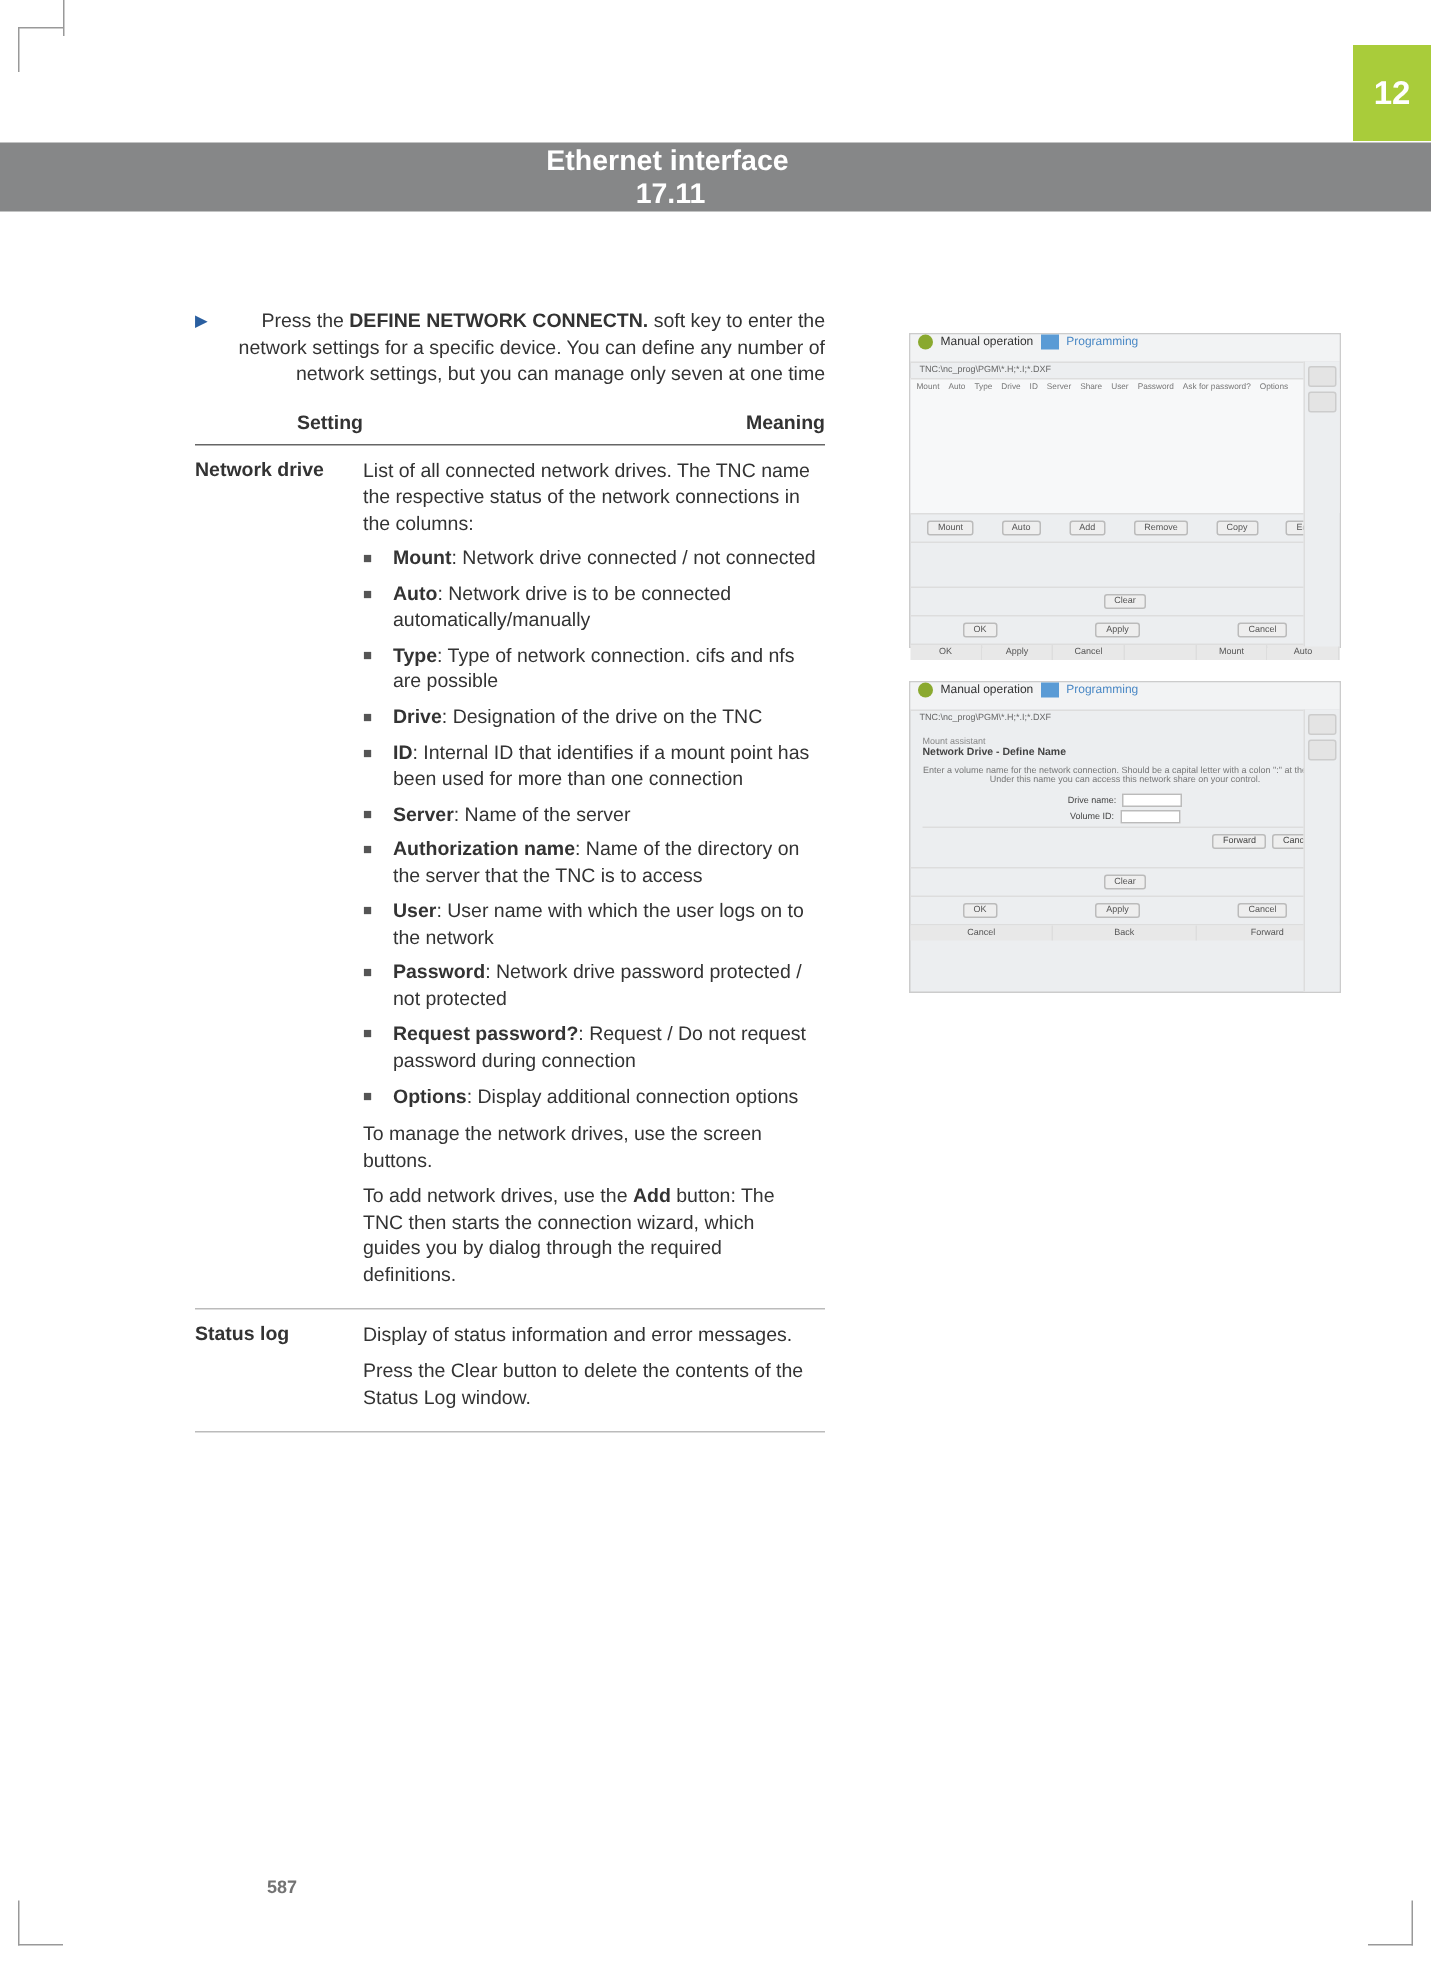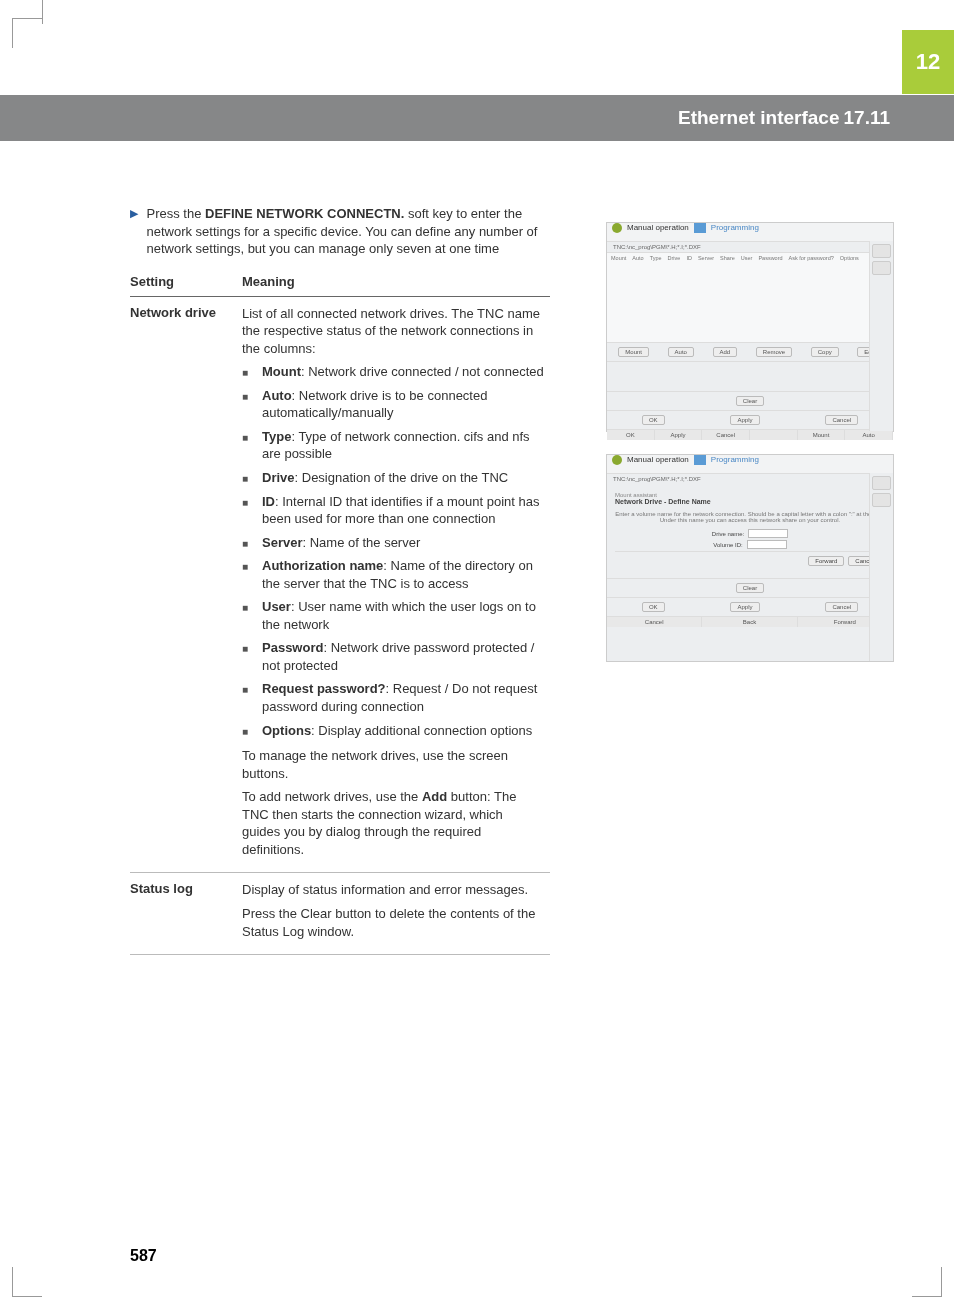--- a/index.html
+++ b/index.html
@@ -26,40 +26,41 @@
     font-weight: bold;
     display: flex; align-items: center; justify-content: center;
   }
   .header-band {
     position: absolute;
     top: 95px; left: 0; right: 0; height: 46px;
     background: #868788;
     display: flex; align-items: center; justify-content: flex-end;
     padding-right: 64px;
     color: #fff;
+    flex-direction: column;
   }
   .header-band .title { font-size: 19px; font-weight: bold; }
   .header-band .sec { font-size: 19px; font-weight: bold; margin-left: 4px;}
   .content {
     position: absolute;
     top: 205px;
     left: 130px;
     width: 420px;
     font-size: 13px;
     color: #333;
   }
   .content h4 { font-size: 13.5px; font-weight: bold; margin-bottom: 6px; color:#222;}
   .lead-row { display:flex; gap:8px; margin-bottom:10px; align-items:flex-start;}
   .lead-row .arrow { color:#2a5fa0; font-size:11px; margin-top:2px;}
-  .lead-row .txt { flex:1; line-height:1.35;}
+  .lead-row .txt { flex:1; line-height:1.35;text-align:right;}
   .lead-row .txt b { font-weight:bold;}
 
   table.settings { width:100%; border-collapse: collapse; font-size:13px;}
   table.settings th {
-    text-align:left; font-weight:bold; padding:6px 0 7px 0;
+    text-align:right; font-weight:bold; padding:6px 0 7px 0;
     border-bottom:1.5px solid #666;
   }
   table.settings td {
     vertical-align: top; padding:8px 6px 8px 0;
     border-bottom:1px solid #bbb;
   }
   table.settings td.col-setting { width:112px; font-weight:bold;}
   table.settings td.col-meaning p { margin-bottom:6px; line-height:1.35;}
   table.settings td.col-meaning ul { list-style:none; padding:0; margin:0 0 8px 0;}
   table.settings td.col-meaning li { display:flex; gap:10px; margin-bottom:6px; line-height:1.35;}
@@ -99,21 +100,21 @@
   .fig .wizard .wt { font-size:6px; color:#777; text-align:center; margin:6px 0;}
   .fig .wizard .wf { display:flex; gap:4px; align-items:center; justify-content:center; margin:2px 0; font-size:6px;}
   .fig .wizard .wf input { width:40px; font-size:6px; height:9px; border:1px solid #bbb;}
 
   .footer {
     position:absolute;
     bottom:50px; left:130px; right:60px;
     display:flex; justify-content:space-between; align-items:flex-end;
     font-size:11px; color:#555;
   }
-  .footer .pn { font-size:16px; font-weight:bold; color:#000000;}
+  .footer .pn { font-size:12px; font-weight:bold; color:#737373;margin-left:48px;}
 </style>
 </head>
 <body>
 
 <div class="crop-tl"></div>
 <div class="crop-tl2"></div>
 <div class="crop-bl"></div>
 <div class="crop-br"></div>
 
 <div class="tab">12</div>

